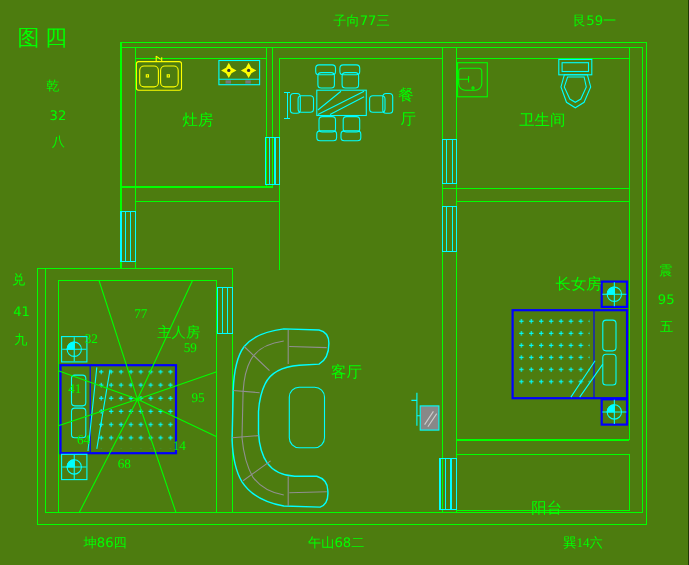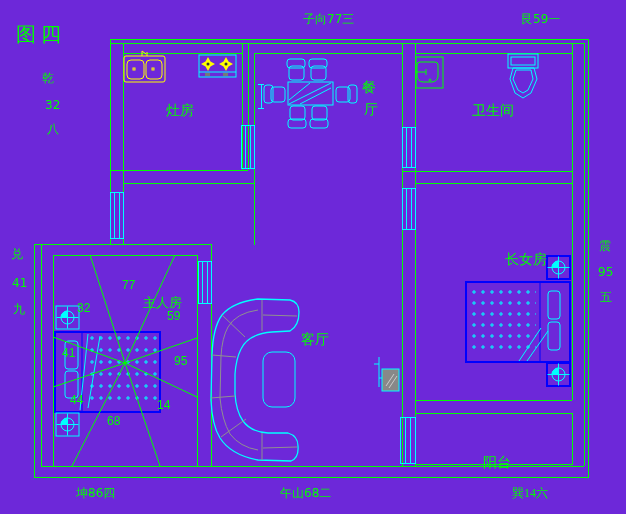--- a/index.html
+++ b/index.html
@@ -1,25 +1,25 @@
 <!DOCTYPE html>
 <html><head>
 <meta charset="utf-8">
 <style>
   html,body{margin:0;padding:0;background:#000;}
-  #stage{position:relative;width:626px;height:514px;background:#6d28d9;overflow:hidden;
+  #stage{position:relative;width:626px;height:514px;background:#4d7c0f;overflow:hidden;
          font-family:"DejaVu Sans",sans-serif;}
   #plan{position:absolute;left:0;top:0;}
   .lbl{position:absolute;color:#00ff00;line-height:1;white-space:nowrap;
        font-family:"DejaVu Sans",sans-serif;}
   .f20{font-size:20px;letter-spacing:5px;}
   .f16{font-size:12px;}
   .f15{font-size:14px;}
   .f14{font-size:13px;margin-left:37px;}
-  .f12{font-size:12px;font-family:Liberation Sans, sans-serif;}
+  .f12{font-size:12px;font-family:Liberation Serif, serif;}
 </style>
 </head>
 <body>
 
 <div id="stage">
 
 <svg id="plan" width="626" height="514" viewBox="0 0 626 514">
   <defs>
     <pattern id="m-dots" patternUnits="userSpaceOnUse" x="90" y="336" width="9" height="12">
       <path d="M2,0 V4 M0,2 H4" stroke="#00ffff" stroke-width="1" fill="none"></path>
@@ -237,17 +237,17 @@
 <div class="lbl f15" style="left:505px;top:228px;margin-top:24px;">长女房</div>
 <div class="lbl f14" style="left:106px;top:296px;">主人房</div>
 <div class="lbl f15" style="left:301px;top:332px;">客厅</div>
 <div class="lbl f15" style="left:483px;top:431px;margin-top:24px;">阳台</div>
 
 <div class="lbl f12" style="left:122px;top:279px;">77</div>
 <div class="lbl f12" style="left:167px;top:310px;">59</div>
 <div class="lbl f12" style="left:174px;top:355px;">95</div>
 <div class="lbl f12" style="left:157px;top:399px;">14</div>
 <div class="lbl f12" style="left:107px;top:415px;">68</div>
-<div class="lbl f12" style="left:70px;top:394px;">44</div>
+<div class="lbl f12" style="left:70px;top:394px;">64</div>
 <div class="lbl f12" style="left:62px;top:347px;">41</div>
 <div class="lbl f12" style="left:77px;top:302px;">32</div>
 
 </div>
 
 </body></html>

